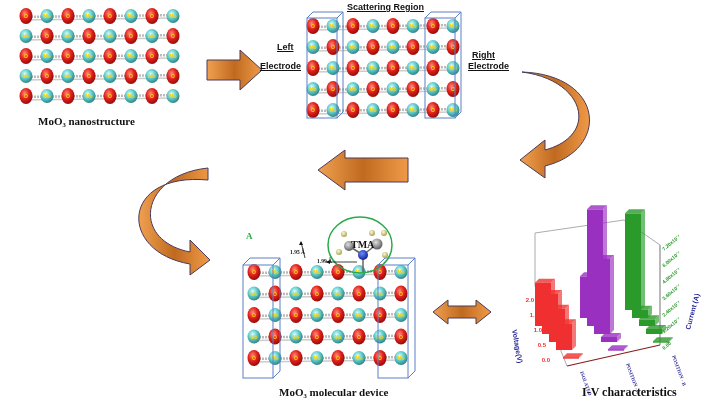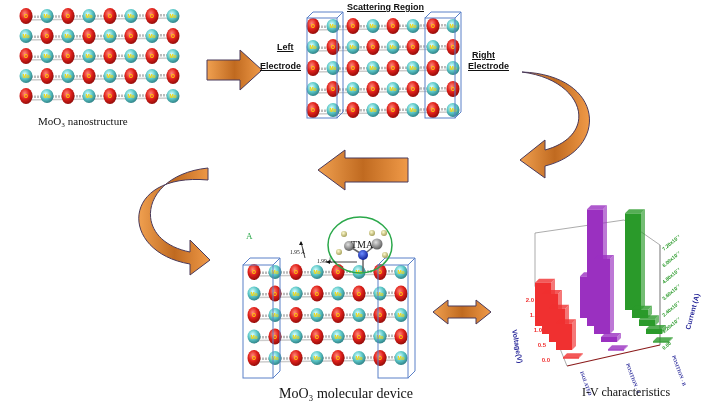--- a/index.html
+++ b/index.html
@@ -1,18 +1,18 @@
 <!DOCTYPE html>
 <html><head>
 <meta charset="utf-8">
 <style>
   html,body{margin:0;padding:0;background:#fff;}
   body{width:706px;height:407px;position:relative;overflow:hidden;font-family:"Liberation Serif",serif;}
   .abs{position:absolute;}
-  .lbl-serif{font-family:"Liberation Serif",serif;font-weight:normal;color:#111;}
+  .lbl-serif{font-family:"Liberation Serif",serif;font-weight:bold;color:#111;}
   .lbl-sans{font-family:"Liberation Sans",sans-serif;font-weight:bold;color:#111;text-decoration:underline;}
   svg{position:absolute;left:0;top:0;}
 </style>
 </head>
 <body>
 
 <svg id="art" width="706" height="407" viewBox="0 0 706 407">
   <defs>
     <radialGradient id="gO" cx="40%" cy="35%" r="70%">
       <stop offset="0" stop-color="#ff8a7a"></stop>
@@ -481,15 +481,15 @@
   <div>Left</div>
 </div>
 <div class="abs lbl-sans" style="left:260px;top:61px;font-size:9px;">Electrode</div>
 <div class="abs lbl-sans" style="left:472px;top:50px;font-size:9px;">Right</div>
 <div class="abs lbl-sans" style="left:468px;top:61px;font-size:9px;">Electrode</div>
 
 <div class="abs lbl-serif" style="left:246px;top:231px;font-size:9px;color:#2aa84a;">A</div>
 <div class="abs lbl-serif" style="left:351px;top:211px;font-size:10px;margin-top:28px;">TMA</div>
 <div class="abs lbl-serif" style="left:290px;top:249px;font-size:5.5px;">1.95 Å</div>
 <div class="abs lbl-serif" style="left:317px;top:258px;font-size:5.5px;">1.99 Å</div>
-<div class="abs lbl-serif" style="left:279px;top:386px;font-size:14px;">MoO₃ molecular device</div>
+<div class="abs lbl-serif" style="left:279px;top:386px;font-size:11px;">MoO₃ molecular device</div>
 
 <div class="abs lbl-serif" style="left:582px;top:385px;font-size:12px;">I-V characteristics</div>
 
 </body></html>

